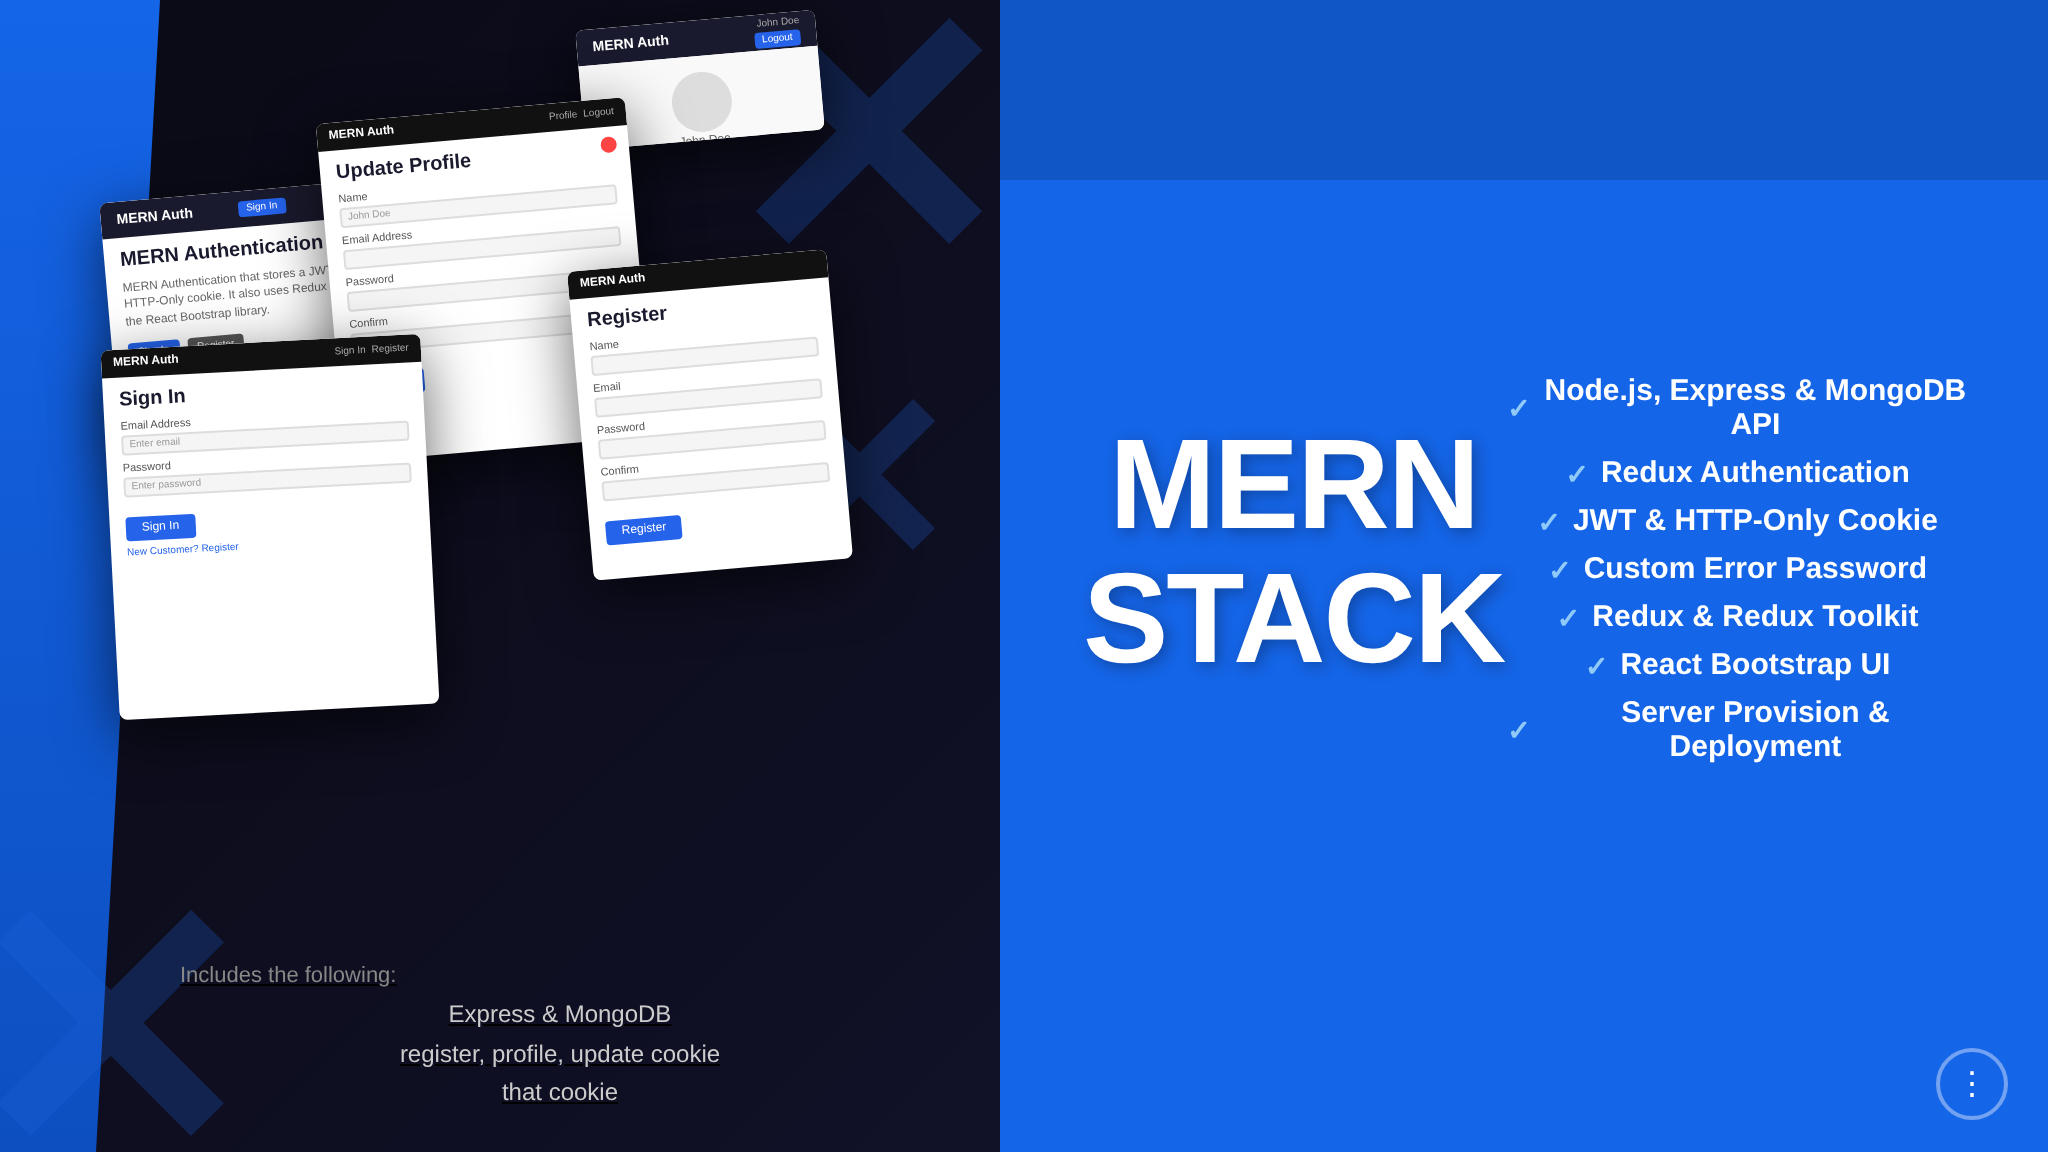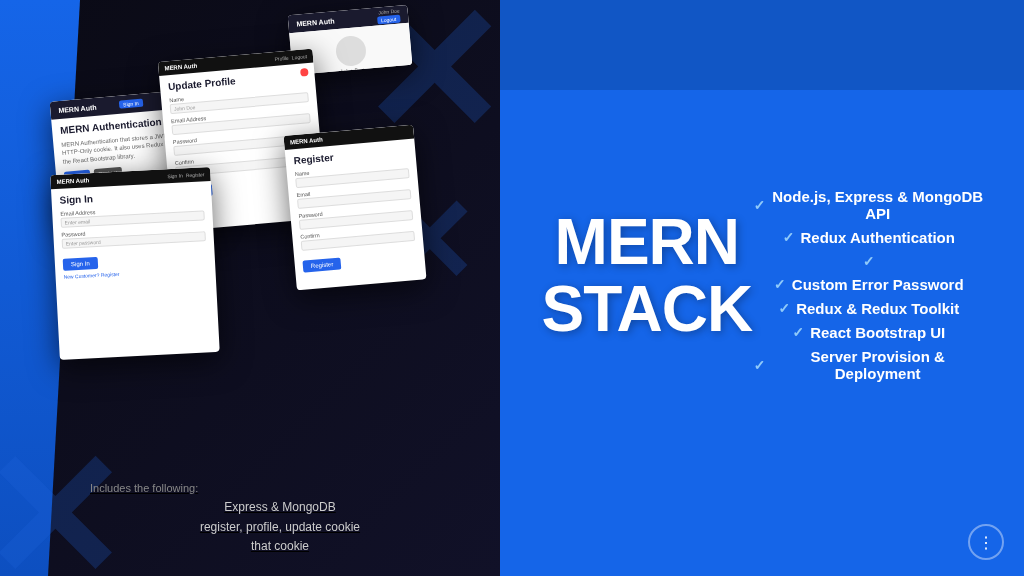--- a/index.html
+++ b/index.html
@@ -442,20 +442,21 @@
     <li>
       <span class="check-icon">✓</span>
       <span>Node.js, Express &amp; MongoDB API</span>
     </li>
     <li>
       <span class="check-icon">✓</span>
       <span>Redux Authentication</span>
     </li>
     <li>
       <span class="check-icon">✓</span>
+      <span>JWT &amp; HTTP-Only Cookie</span>
     </li>
     <li>
       <span class="check-icon">✓</span>
       <span>Custom Error Password</span>
     </li>
     <li>
       <span class="check-icon">✓</span>
       <span>Redux &amp; Redux Toolkit</span>
     </li>
     <li>

